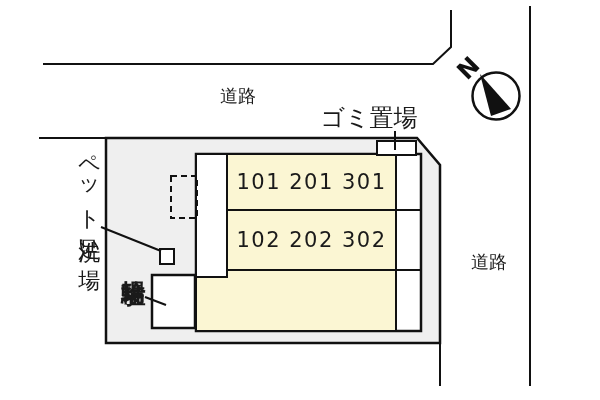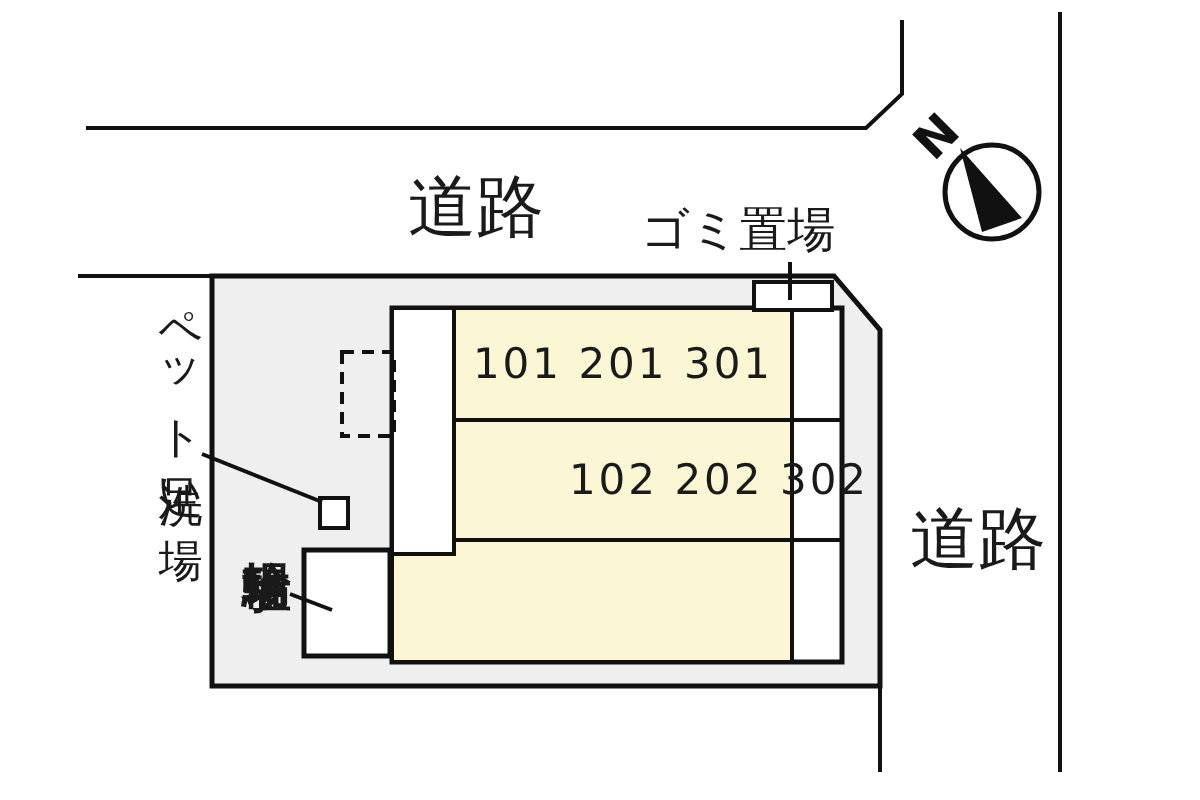--- a/index.html
+++ b/index.html
@@ -3,22 +3,22 @@
 <meta charset="utf-8">
 <style>
   html,body{margin:0;padding:0;background:#ffffff;}
   .stage{
     position:relative;width:600px;height:400px;background:#ffffff;overflow:hidden;
     font-family:"DejaVu Sans","Liberation Sans",sans-serif;color:#1a1a1a;
   }
   .stage svg{position:absolute;left:0;top:0;}
   .lbl{position:absolute;white-space:nowrap;line-height:1.1;}
   .center{text-align:center;}
-  .road-lbl{font-size:34px;}
-  .garbage-lbl{font-size:24px;font-family:Liberation Mono, monospace;}
+  .road-lbl{font-size:18px;}
+  .garbage-lbl{font-size:24px;}
   .vtext{writing-mode:vertical-rl;text-orientation:upright;}
   .pet-lbl{font-size:22px;letter-spacing:2px;}
   .bike-lbl{font-size:24px;font-weight:bold;letter-spacing:0;}
   .room-lbl{
     position:absolute;display:flex;align-items:center;justify-content:center;
     font-size:21px;letter-spacing:1.5px;white-space:nowrap;
   }
 </style>
 </head>
 <body>
@@ -66,16 +66,16 @@
   <div class="lbl road-lbl center" style="left:439px;top:252px;width:100px;">道路</div>
 
   <div class="lbl garbage-lbl center" style="left:309px;top:105px;width:120px;">ゴミ置場</div>
 
   <div class="lbl vtext pet-lbl" style="left:77px;top:140px;">ペット足洗い場</div>
 
   <div class="lbl vtext bike-lbl" style="left:120px;top:262px;">駐輪場</div>
 
   <div class="room-lbl" style="left:227px;top:154px;width:169px;height:56px;">101 201 301</div>
 
-  <div class="room-lbl" style="left:227px;top:210px;width:169px;height:60px;margin-left:48px;">102 202 302</div>
+  <div class="room-lbl" style="left:227px;top:210px;width:169px;height:60px;">102 202 302</div>
 
 
 </div>
 
 </body></html>

